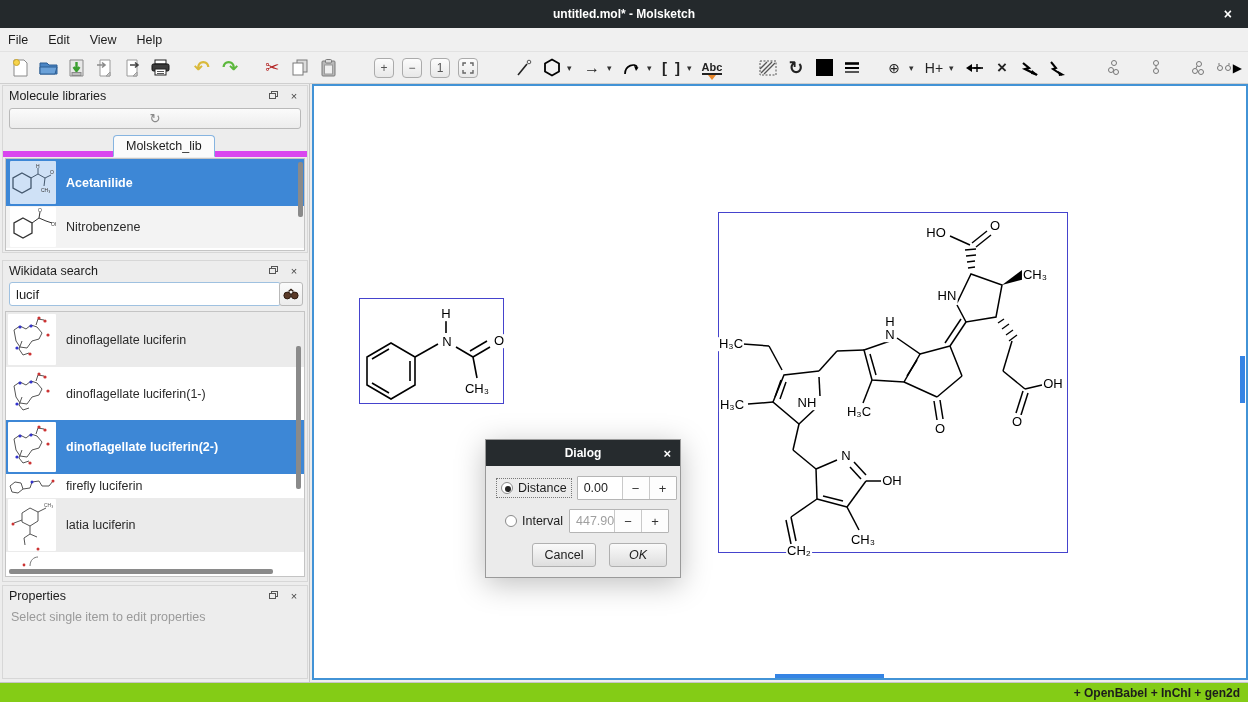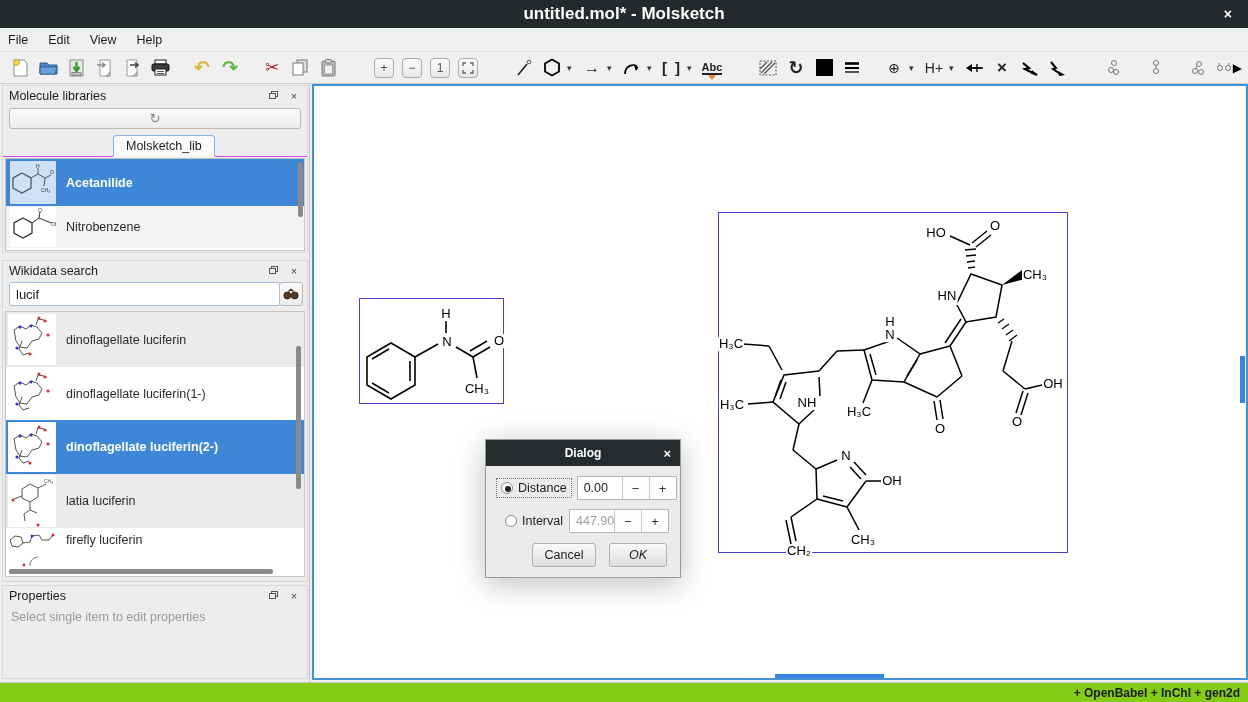--- a/index.html
+++ b/index.html
@@ -1,21 +1,21 @@
 <!DOCTYPE html>
 <html><head>
 <meta charset="utf-8">
 <style>
   html,body{margin:0;padding:0;background:#ededed;}
   *{box-sizing:border-box;font-family:"Liberation Sans","DejaVu Sans",sans-serif;}
   .app{position:relative;width:1248px;height:702px;overflow:hidden;background:#ededed;}
 
   
   .titlebar{position:absolute;left:0;top:0;width:1248px;height:28px;background:#24292c;display:flex;align-items:center;justify-content:center;}
-  .titlebar .title{color:#fff;font-size:17px;font-weight:bold;}
+  .titlebar .title{color:#fff;font-size:12px;font-weight:bold;}
   .titlebar .close{position:absolute;right:10px;top:0;height:28px;display:flex;align-items:center;color:#fff;font-size:14px;font-weight:bold;cursor:default;padding:0 6px;}
 
   
   .menubar{position:absolute;left:0;top:28px;width:1248px;height:24px;background:#f0f0f0;display:flex;align-items:center;padding-left:8px;gap:20px;border-bottom:1px solid #e2e2e2;}
   .menubar span{font-size:12.5px;color:#1c1c1c;}
 
   
   .toolbar{position:absolute;left:0;top:52px;width:1248px;height:32px;background:#f0f0f0;border-bottom:1px solid #cfcfcf;display:flex;align-items:center;padding:0 6px;}
   .ticon{min-width:22px;height:24px;display:flex;align-items:center;justify-content:center;margin:0 3px;font-size:14px;color:#222;}
   .tgap{width:14px;}
@@ -32,21 +32,21 @@
   .panel{position:absolute;left:2px;width:306px;border:1px solid #d7d7d7;background:#ededed;}
   .phead{height:19px;display:flex;align-items:center;padding:0 6px;font-size:12.5px;color:#1c1c1c;}
   .phead .sp{flex:1;}
   .mini{width:14px;height:12px;display:flex;align-items:center;justify-content:center;color:#444;font-size:11px;margin-left:6px;}
   .float-ic{position:relative;width:10px;height:9px;}
   .float-ic i{position:absolute;border:1px solid #555;width:7px;height:6px;background:#ededed;}
   .float-ic i:first-child{left:2px;top:0;}
   .float-ic i:last-child{left:0;top:2px;}
 
   .refresh-btn{position:absolute;left:6px;top:22px;width:292px;height:21px;border:1px solid #b9b9b9;border-radius:3px;background:linear-gradient(#fbfbfb,#ececec);display:flex;align-items:center;justify-content:center;color:#8a8a8a;font-size:13px;}
-  .tabrow{position:absolute;left:0;top:48px;width:304px;height:23px;border-bottom:1px solid #d946ef;}
+  .tabrow{position:absolute;left:0;top:48px;width:304px;height:23px;border-bottom:6px solid #d946ef;}
   .tab{position:absolute;left:110px;top:1px;height:22px;padding:0 12px;border:1px solid #86b4e0;border-bottom:1px solid #fbfbfb;border-radius:4px 4px 0 0;background:#fbfbfb;display:flex;align-items:center;font-size:12.5px;color:#1c1c1c;}
 
   .liblist{position:absolute;left:2px;top:72px;width:300px;height:93px;background:#fff;border:1px solid #c4c4c4;overflow:hidden;}
   .librow{display:flex;align-items:center;gap:10px;padding-left:4px;}
   .librow .lbl{font-size:12.5px;color:#2a2a2a;}
   .librow.sel{background:#3d87d6;}
   .librow.sel .lbl{color:#fff;font-weight:bold;}
   .thumb{background:#fff;border-radius:1px;flex:none;}
   .librow.sel .thumb{background:#cfe1f6;}
   .vsb{position:absolute;width:5px;background:#8a8a8a;border-radius:2px;}
@@ -404,41 +404,41 @@
                 <circle cx="37" cy="8" r="1.6" fill="#c33"></circle>
                 <circle cx="12" cy="14" r="1.6" fill="#33c"></circle>
                 <circle cx="23" cy="13" r="1.6" fill="#33c"></circle>
                 <circle cx="9" cy="35" r="1.6" fill="#33c"></circle>
                 <circle cx="22" cy="41" r="1.6" fill="#c33"></circle>
                 <circle cx="40" cy="22" r="1.6" fill="#c33"></circle>
               </svg>
           </span>
           <span class="lbl">dinoflagellate luciferin(2-)</span>
         </div>
+        <div class="wdrow" style="height:24px;">
+          <span class="thumb">
+            <svg width="48" height="18" viewBox="0 0 48 18">
+                <path d="M2 9l5-4 6 1 2 6-5 4-6-1zM15 12l7-1 2-6 7-1 3 5 7 0 4-5" fill="none" stroke="#555"></path>
+                <circle cx="45" cy="4" r="1.5" fill="#c33"></circle>
+                <circle cx="24" cy="5" r="1.5" fill="#33c"></circle>
+              </svg>
+          </span>
+          <span class="lbl">firefly luciferin</span>
+        </div>
         <div class="wdrow alt" style="height:54px;">
           <span class="thumb">
             <svg width="48" height="52" viewBox="0 0 48 52">
                 <path d="M14 14l8-5 8 4v9l-8 5-8-4zM30 13l8-4M22 27v8l-6 4 1 7M22 35l7 3" fill="none" stroke="#555"></path>
                 <path d="M6 24l8-3" stroke="#555"></path>
                 <text x="36" y="8" font-size="5" fill="#555">CH₃</text>
                 <circle cx="5" cy="25" r="1.5" fill="#c33"></circle>
                 <circle cx="30" cy="50" r="1.5" fill="#c33"></circle>
               </svg>
           </span>
           <span class="lbl">latia luciferin</span>
-        </div>
-        <div class="wdrow" style="height:24px;">
-          <span class="thumb">
-            <svg width="48" height="18" viewBox="0 0 48 18">
-                <path d="M2 9l5-4 6 1 2 6-5 4-6-1zM15 12l7-1 2-6 7-1 3 5 7 0 4-5" fill="none" stroke="#555"></path>
-                <circle cx="45" cy="4" r="1.5" fill="#c33"></circle>
-                <circle cx="24" cy="5" r="1.5" fill="#33c"></circle>
-              </svg>
-          </span>
-          <span class="lbl">firefly luciferin</span>
         </div>
         <div class="wdrow" style="height:18px;">
           <span class="thumb">
             <svg width="48" height="14" viewBox="0 0 48 14">
                 <path d="M22 12c0-6 4-9 8-9" fill="none" stroke="#777"></path>
                 <circle cx="16" cy="11" r="1.4" fill="#c33"></circle>
               </svg>
           </span>
         </div>
         <div class="vsb" style="right:3px;top:34px;height:143px;"></div>

